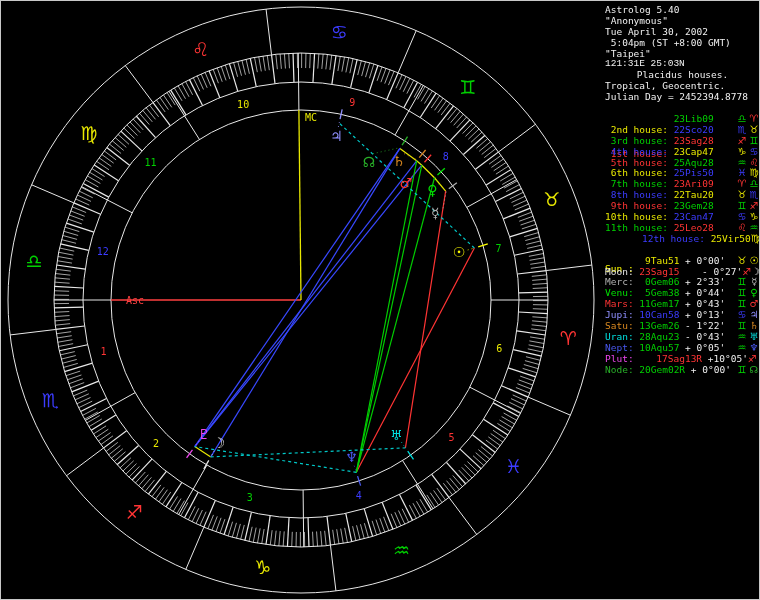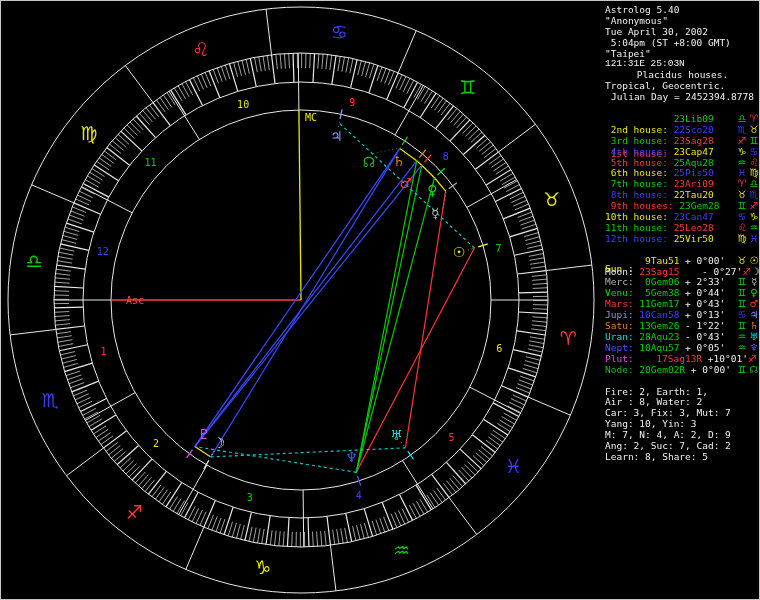--- a/index.html
+++ b/index.html
@@ -514,21 +514,21 @@
   <div class="sidebar">
     <div class="line">Astrolog 5.40</div>
     <div id="hdr">
         <div class="line" style="color: rgb(240, 240, 240);">"Anonymous"</div>
         <div class="line" style="color: rgb(240, 240, 240);">Tue April 30, 2002</div>
         <div class="line" style="color: rgb(240, 240, 240);"> 5:04pm (ST +8:00 GMT)</div>
         <div class="line" style="color: rgb(240, 240, 240);">"Taipei"</div>
         <div class="line" style="color: rgb(240, 240, 240); font-family: Liberation Mono, monospace;">121:31E 25:03N</div>
         <div class="line" style="color: rgb(240, 240, 240); text-align: center;">Placidus houses.</div>
         <div class="line" style="color: rgb(240, 240, 240);">Tropical, Geocentric.</div>
-        <div class="line" style="color: rgb(240, 240, 240); text-align: center;">Julian Day = 2452394.8778</div>
+        <div class="line" style="color: rgb(240, 240, 240);">Julian Day = 2452394.8778</div>
       </div>
     <div class="gap"></div>
     <div id="houses">
         <div class="row">
           <span style="color: rgb(255, 52, 52); margin-top: 35px;"> 1st house: </span>
           <span style="color: rgb(0, 208, 0);">23Lib09</span>
           <span class="push"></span>
           <span class="glyph" style="color: rgb(0, 208, 0);">♎</span>
           <span class="glyph" style="color: rgb(255, 52, 52);">♈</span>
         </div>
@@ -575,42 +575,42 @@
           <span class="glyph" style="color: rgb(0, 208, 0);">♎</span>
         </div>
         <div class="row">
           <span style="color: rgb(60, 60, 255);"> 8th house: </span>
           <span style="color: rgb(232, 232, 0);">22Tau20</span>
           <span class="push"></span>
           <span class="glyph" style="color: rgb(232, 232, 0);">♉</span>
           <span class="glyph" style="color: rgb(60, 60, 255);">♏</span>
         </div>
         <div class="row">
-          <span style="color: rgb(255, 52, 52);"> 9th houses: </span>
+          <span style="color: rgb(255, 52, 52);"> 9th house: </span>
           <span style="color: rgb(0, 208, 0);">23Gem28</span>
           <span class="push"></span>
           <span class="glyph" style="color: rgb(0, 208, 0);">♊</span>
           <span class="glyph" style="color: rgb(255, 52, 52);">♐</span>
         </div>
         <div class="row">
           <span style="color: rgb(232, 232, 0);">10th house: </span>
           <span style="color: rgb(60, 60, 255);">23Can47</span>
           <span class="push"></span>
           <span class="glyph" style="color: rgb(60, 60, 255);">♋</span>
           <span class="glyph" style="color: rgb(232, 232, 0);">♑</span>
         </div>
         <div class="row">
           <span style="color: rgb(0, 208, 0);">11th house: </span>
           <span style="color: rgb(255, 52, 52);">25Leo28</span>
           <span class="push"></span>
           <span class="glyph" style="color: rgb(255, 52, 52);">♌</span>
           <span class="glyph" style="color: rgb(0, 208, 0);">♒</span>
         </div>
         <div class="row">
-          <span style="color: rgb(60, 60, 255);">12th house: </span>
+          <span style="color: rgb(60, 60, 255); margin-left: 37px;">12th house: </span>
           <span style="color: rgb(232, 232, 0);">25Vir50</span>
           <span class="push"></span>
           <span class="glyph" style="color: rgb(232, 232, 0);">♍</span>
           <span class="glyph" style="color: rgb(60, 60, 255);">♓</span>
         </div>
       </div>
     <div class="gap"></div>
     <div id="planets">
         <div class="row">
           <span style="color: rgb(255, 255, 0); margin-top: 8px;">Sun : </span>
@@ -680,39 +680,30 @@
           <span style="color: rgb(72, 88, 240);">Nept: </span>
           <span style="color: rgb(0, 208, 0);">10Aqu57</span>
           <span style="color: rgb(240, 240, 240);"> + 0°05'</span>
           <span class="push"></span>
           <span class="glyph" style="color: rgb(0, 208, 0);">♒</span>
           <span class="glyph" style="color: rgb(72, 88, 240);">♆</span>
         </div>
         <div class="row">
           <span style="color: rgb(240, 72, 240);">Plut: </span>
           <span style="color: rgb(255, 52, 52); margin-left: 17px;">17Sag13R</span>
-          <span style="color: rgb(240, 240, 240);"> +10°01'</span>
+          <span style="color: rgb(240, 240, 240);"> +10°05'</span>
           <span class="push"></span>
           <span class="glyph" style="color: rgb(255, 52, 52);">♐</span>
           <span class="glyph" style="color: rgb(240, 72, 240);">♇</span>
         </div>
         <div class="row">
           <span style="color: rgb(40, 176, 40);">Node: </span>
           <span style="color: rgb(0, 208, 0);">20Gem02R</span>
           <span style="color: rgb(240, 240, 240);"> + 0°00'</span>
           <span class="push"></span>
           <span class="glyph" style="color: rgb(0, 208, 0);">♊</span>
           <span class="glyph" style="color: rgb(40, 176, 40);">☊</span>
         </div>
       </div>
     <div class="gap"></div>
-    <div id="stats">
-        <div class="line" style="color: rgb(240, 240, 240);">Fire: 2, Earth: 1,</div>
-        <div class="line" style="color: rgb(240, 240, 240);">Air : 8, Water: 2</div>
-        <div class="line" style="color: rgb(240, 240, 240);">Car: 3, Fix: 3, Mut: 7</div>
-        <div class="line" style="color: rgb(240, 240, 240);">Yang: 10, Yin: 3</div>
-        <div class="line" style="color: rgb(240, 240, 240);">M: 7, N: 4, A: 2, D: 9</div>
-        <div class="line" style="color: rgb(240, 240, 240);">Ang: 2, Suc: 7, Cad: 2</div>
-        <div class="line" style="color: rgb(240, 240, 240);">Learn: 8, Share: 5</div>
-      </div>
   </div>
 
 </div>
 
 </body></html>

